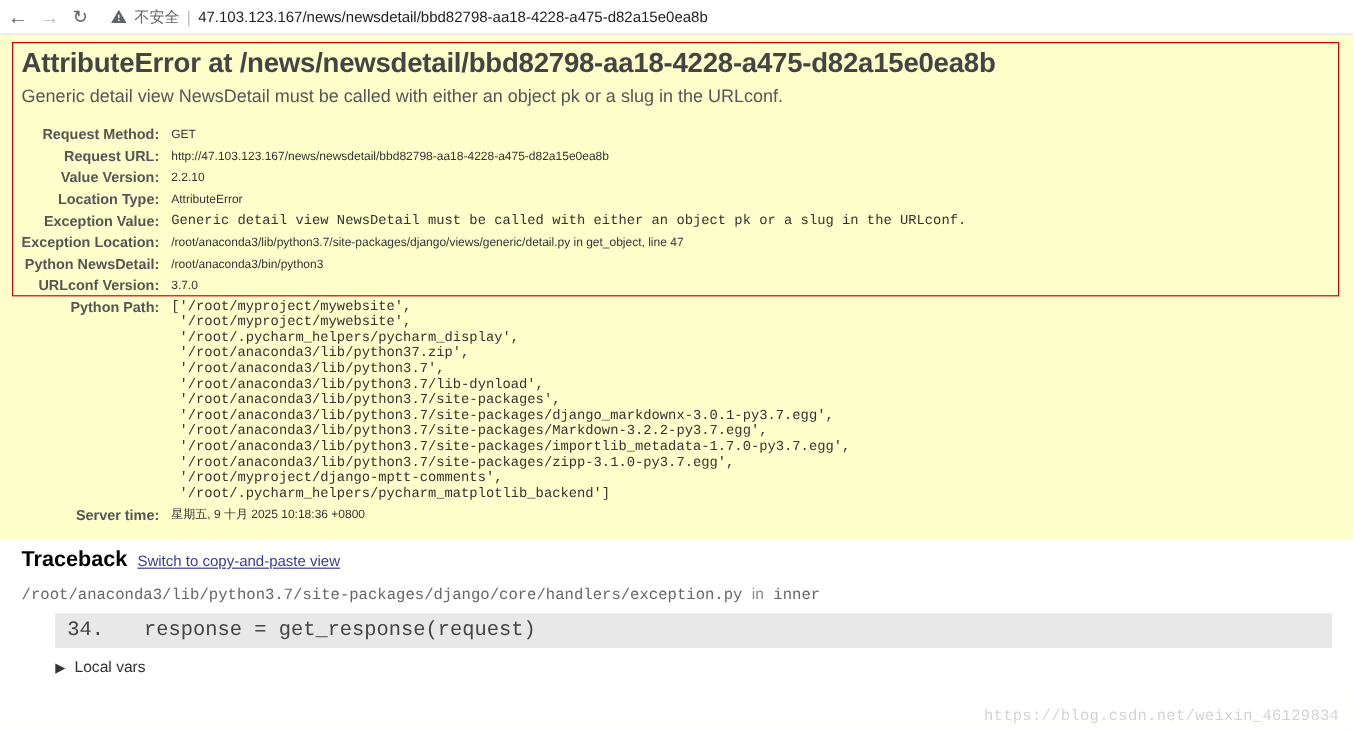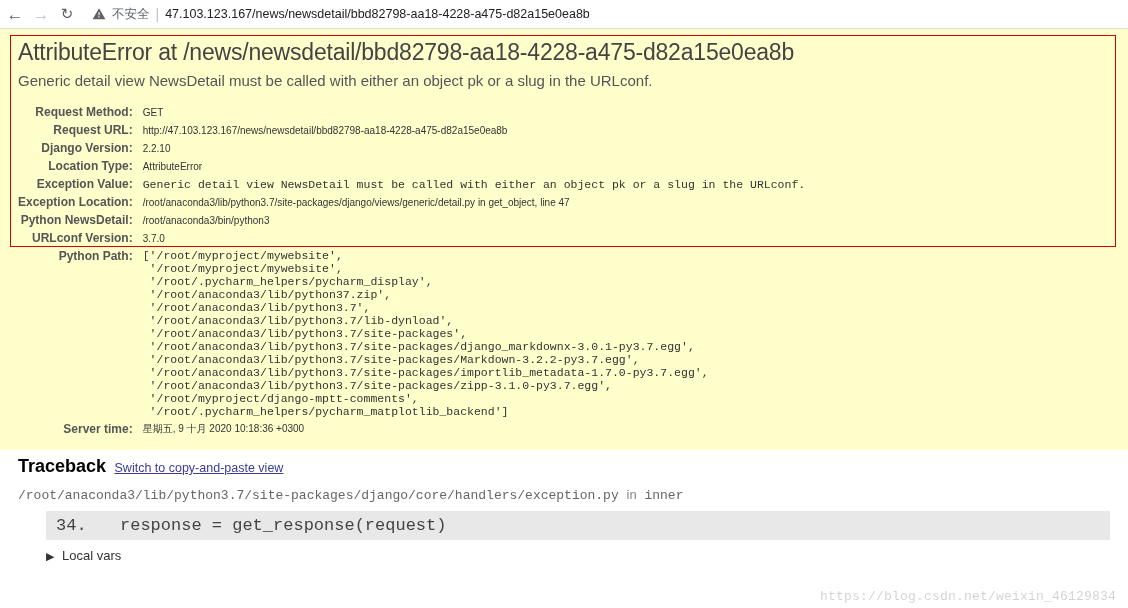--- a/index.html
+++ b/index.html
@@ -8,21 +8,21 @@
   .nav-arrow{width:18px;text-align:center;color:#5f6368;font-size:17px;line-height:1;}
   .nav-arrow.disabled{color:#bfbfbf;}
   .reload{font-size:15px;width:18px;text-align:center;}
   .url-area{display:flex;align-items:center;gap:6px;margin-left:8px;flex:1;min-width:0;}
   .warn-icon svg{display:block;}
   .insecure{font-size:12.5px;color:#5f6368;}
   .url-sep{color:#bfbfbf;}
   .url-text{font-size:12.5px;color:#202124;white-space:nowrap;overflow:hidden;text-overflow:ellipsis;}
   
   .summary{background:#FFFFCC;padding:10px 18px 12px;position:relative;}
-  .summary h1{margin:0 0 6px 0;font-weight:400;font-size:23px;color:#444;letter-spacing:-0.2px;}
+  .summary h1{margin:0 0 6px 0;font-weight:700;font-size:23px;color:#444;letter-spacing:-0.2px;}
   .summary .exc-msg{font-size:15px;color:#555;margin:0 0 14px 0;}
   .meta{border-collapse:collapse;}
   .meta th{font-size:12px;color:#555;text-align:right;padding:2px 10px 2px 0;white-space:nowrap;font-weight:700;vertical-align:top;}
   .meta td{font-size:10px;color:#333;padding:2px 0;}
   .meta .mono{font-family:Consolas,"Courier New",monospace;font-size:11.5px;}
   .redbox{position:absolute;left:10px;right:12px;top:6px;height:210px;border:1.5px solid #d40000;pointer-events:none;}
   
   .traceback{background:#fff;padding:6px 18px 0;}
   .traceback h2{margin:0 0 4px 0;font-size:18px;font-weight:700;display:inline;}
   .switch-link{font-size:12.5px;color:#3b3b98;text-decoration:underline;margin-left:4px;}
@@ -63,21 +63,21 @@
     <tbody>
           <tr>
             <th>Request Method:</th>
             <td>GET</td>
           </tr>
     <tr>
             <th>Request URL:</th>
             <td>http://47.103.123.167/news/newsdetail/bbd82798-aa18-4228-a475-d82a15e0ea8b</td>
           </tr>
     <tr>
-            <th>Django Version:</th>
+            <th>Value Version:</th>
             <td>2.2.10</td>
           </tr>
     <tr>
             <th>Location Type:</th>
             <td>AttributeError</td>
           </tr>
     <tr>
             <th>Exception Value:</th>
             <td class="mono">Generic detail view NewsDetail must be called with either an object pk or a slug in the URLconf.</td>
           </tr>
@@ -104,21 +104,21 @@
  '/root/anaconda3/lib/python3.7/site-packages',
  '/root/anaconda3/lib/python3.7/site-packages/django_markdownx-3.0.1-py3.7.egg',
  '/root/anaconda3/lib/python3.7/site-packages/Markdown-3.2.2-py3.7.egg',
  '/root/anaconda3/lib/python3.7/site-packages/importlib_metadata-1.7.0-py3.7.egg',
  '/root/anaconda3/lib/python3.7/site-packages/zipp-3.1.0-py3.7.egg',
  '/root/myproject/django-mptt-comments',
  '/root/.pycharm_helpers/pycharm_matplotlib_backend']</td>
           </tr>
     <tr>
             <th>Server time:</th>
-            <td>星期五, 9 十月 2020 10:18:36 +0300</td>
+            <td>星期五, 9 十月 2025 10:18:36 +0800</td>
           </tr>
   </tbody>
       </table>
 </div>
 
 <div class="traceback">
   <h2>Traceback</h2>
   <a href="#" class="switch-link">Switch to copy-and-paste view</a>
   <div class="frame-loc">
     <span>/root/anaconda3/lib/python3.7/site-packages/django/core/handlers/exception.py</span>

